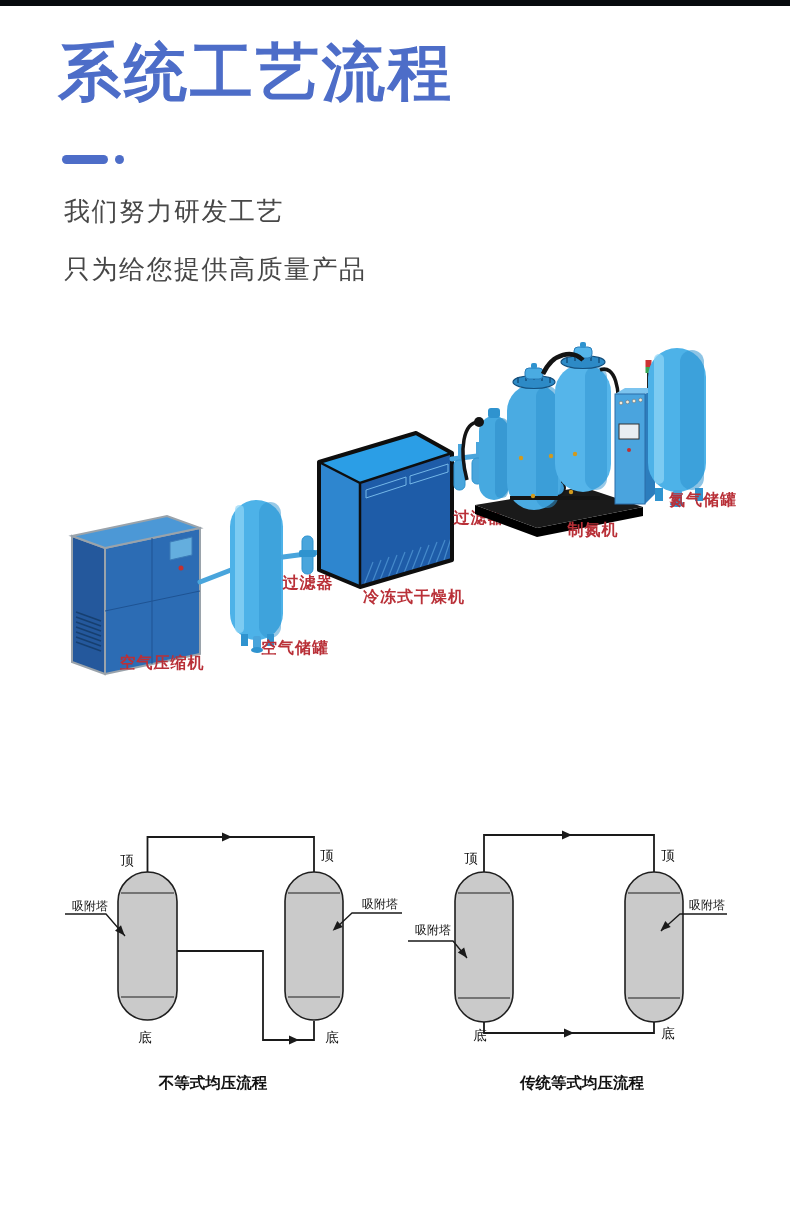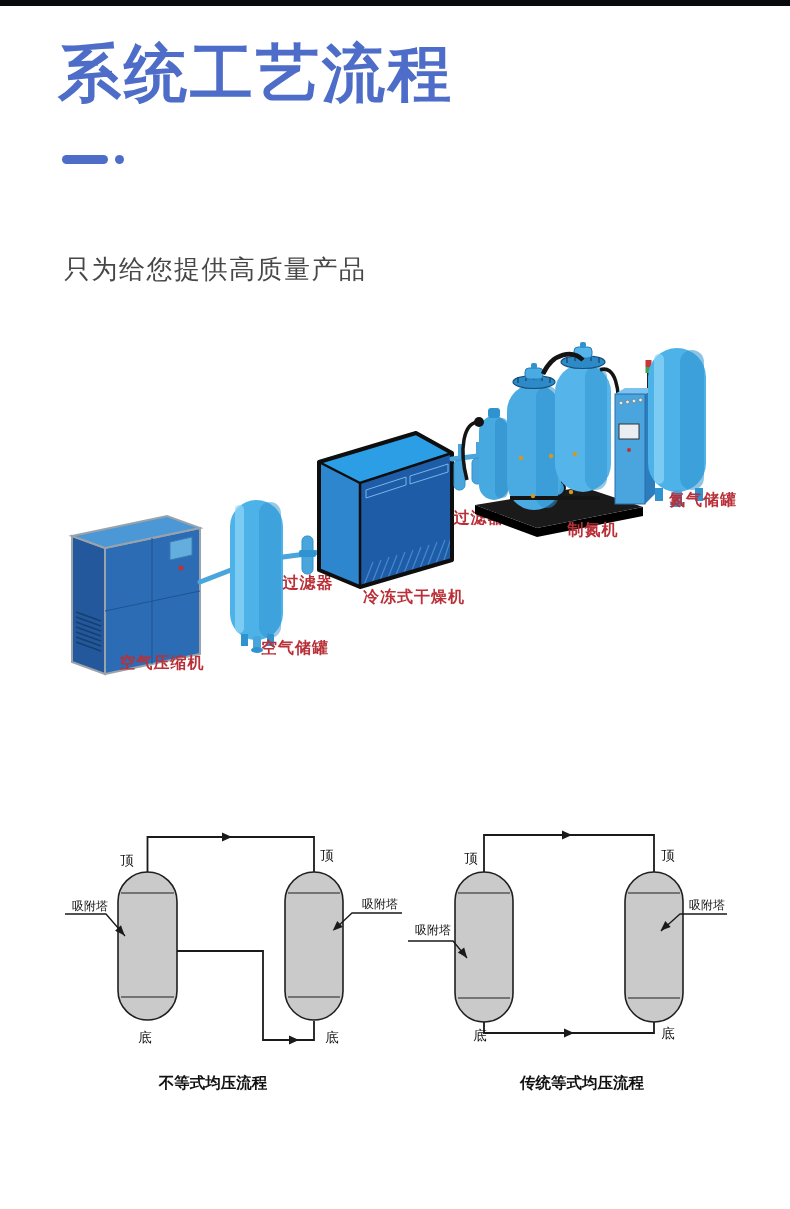--- a/index.html
+++ b/index.html
@@ -1,20 +1,20 @@
 <!DOCTYPE html>
 <html><head>
 <meta charset="utf-8">
 <style>
   html,body{margin:0;padding:0;background:#ffffff;}
   .page{position:relative;width:790px;height:1209px;background:#ffffff;overflow:hidden;
         font-family:"Liberation Sans",sans-serif;}
   .topbar{position:absolute;left:0;top:0;width:790px;height:6px;background:#070b0e;}
   .title{position:absolute;left:58px;top:40px;margin:0;font-size:63px;font-weight:700;
-         color:#4d6dc8;letter-spacing:3px;line-height:1.05;}
+         color:#4d6dc8;letter-spacing:3px;line-height:1.05;font-family:Liberation Serif, serif;}
   .dash-row{position:absolute;left:62px;top:155px;display:flex;align-items:center;}
   .dash{display:inline-block;width:46px;height:9px;border-radius:5px;background:#4d6dc8;}
   .dot{display:inline-block;width:9px;height:9px;border-radius:50%;background:#4d6dc8;margin-left:7px;}
   .subtitle{position:absolute;left:64px;margin:0;font-size:26px;color:#474747;
             letter-spacing:1.5px;line-height:30px;}
   .sub1{top:196px;} .sub2{top:242px;margin-top:12px;}
   .equipment-svg{position:absolute;left:55px;top:330px;}
   .diagrams-svg{position:absolute;left:30px;top:820px;}
   .eq-label{fill:#b93038;font-size:16px;font-weight:700;letter-spacing:1px;
             font-family:"Liberation Sans",sans-serif;text-anchor:middle;}
@@ -32,20 +32,21 @@
 <body>
 
 <div class="page">
   <div class="topbar"></div>
 
   <h1 class="title">系统工艺流程</h1>
   <div class="dash-row">
     <span class="dash"></span>
     <span class="dot"></span>
   </div>
+  <p class="subtitle sub1">我们努力研发工艺</p>
   <p class="subtitle sub2">只为给您提供高质量产品</p>
 
   <svg class="equipment-svg" width="700" height="360" viewBox="0 0 700 360">
 
     <g>
       <polygon points="17,206 50,218 50,344 17,332" fill="#24589c" stroke="#9aa3ab" stroke-width="2"></polygon>
       <polygon points="50,218 145,198 145,324 50,344" fill="#2c6cb4" stroke="#9aa3ab" stroke-width="2"></polygon>
       <polygon points="17,206 112,186 145,198 50,218" fill="#4c98d6" stroke="#9aa3ab" stroke-width="2"></polygon>
       <line x1="97" y1="208" x2="97" y2="334" stroke="#1e5393" stroke-width="1"></line>
       <line x1="50" y1="281" x2="145" y2="261" stroke="#1e5393" stroke-width="1"></line>

